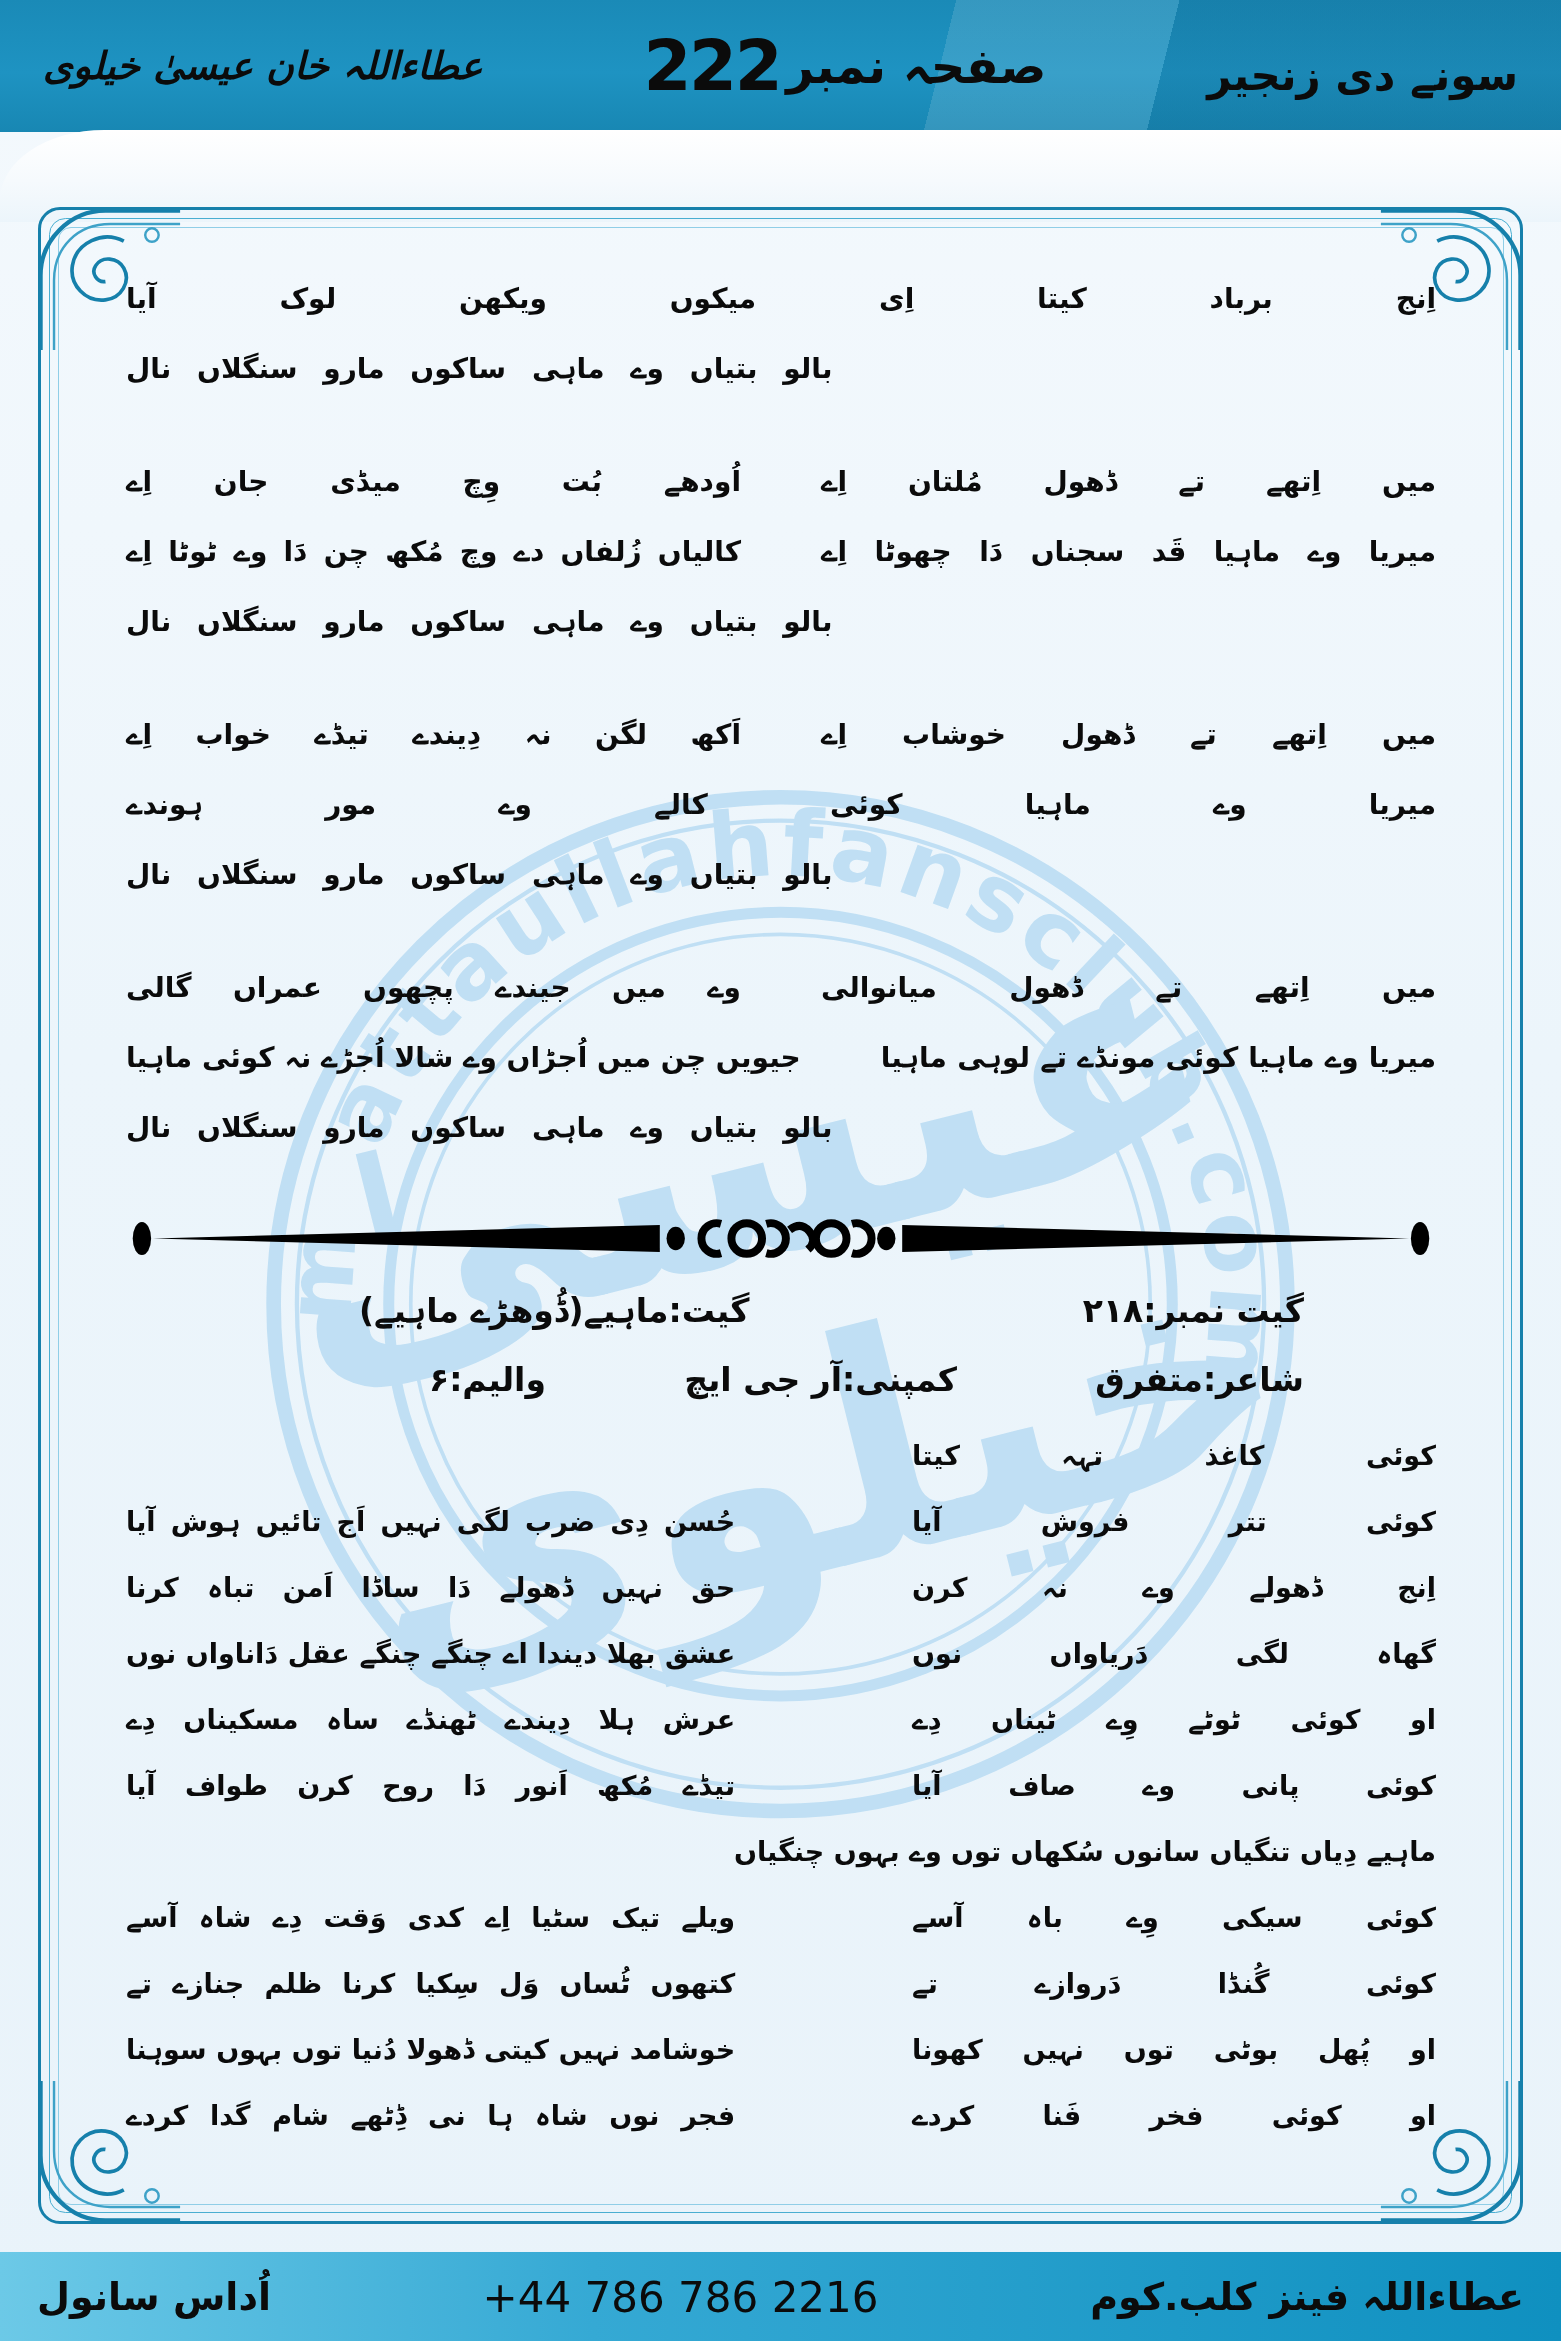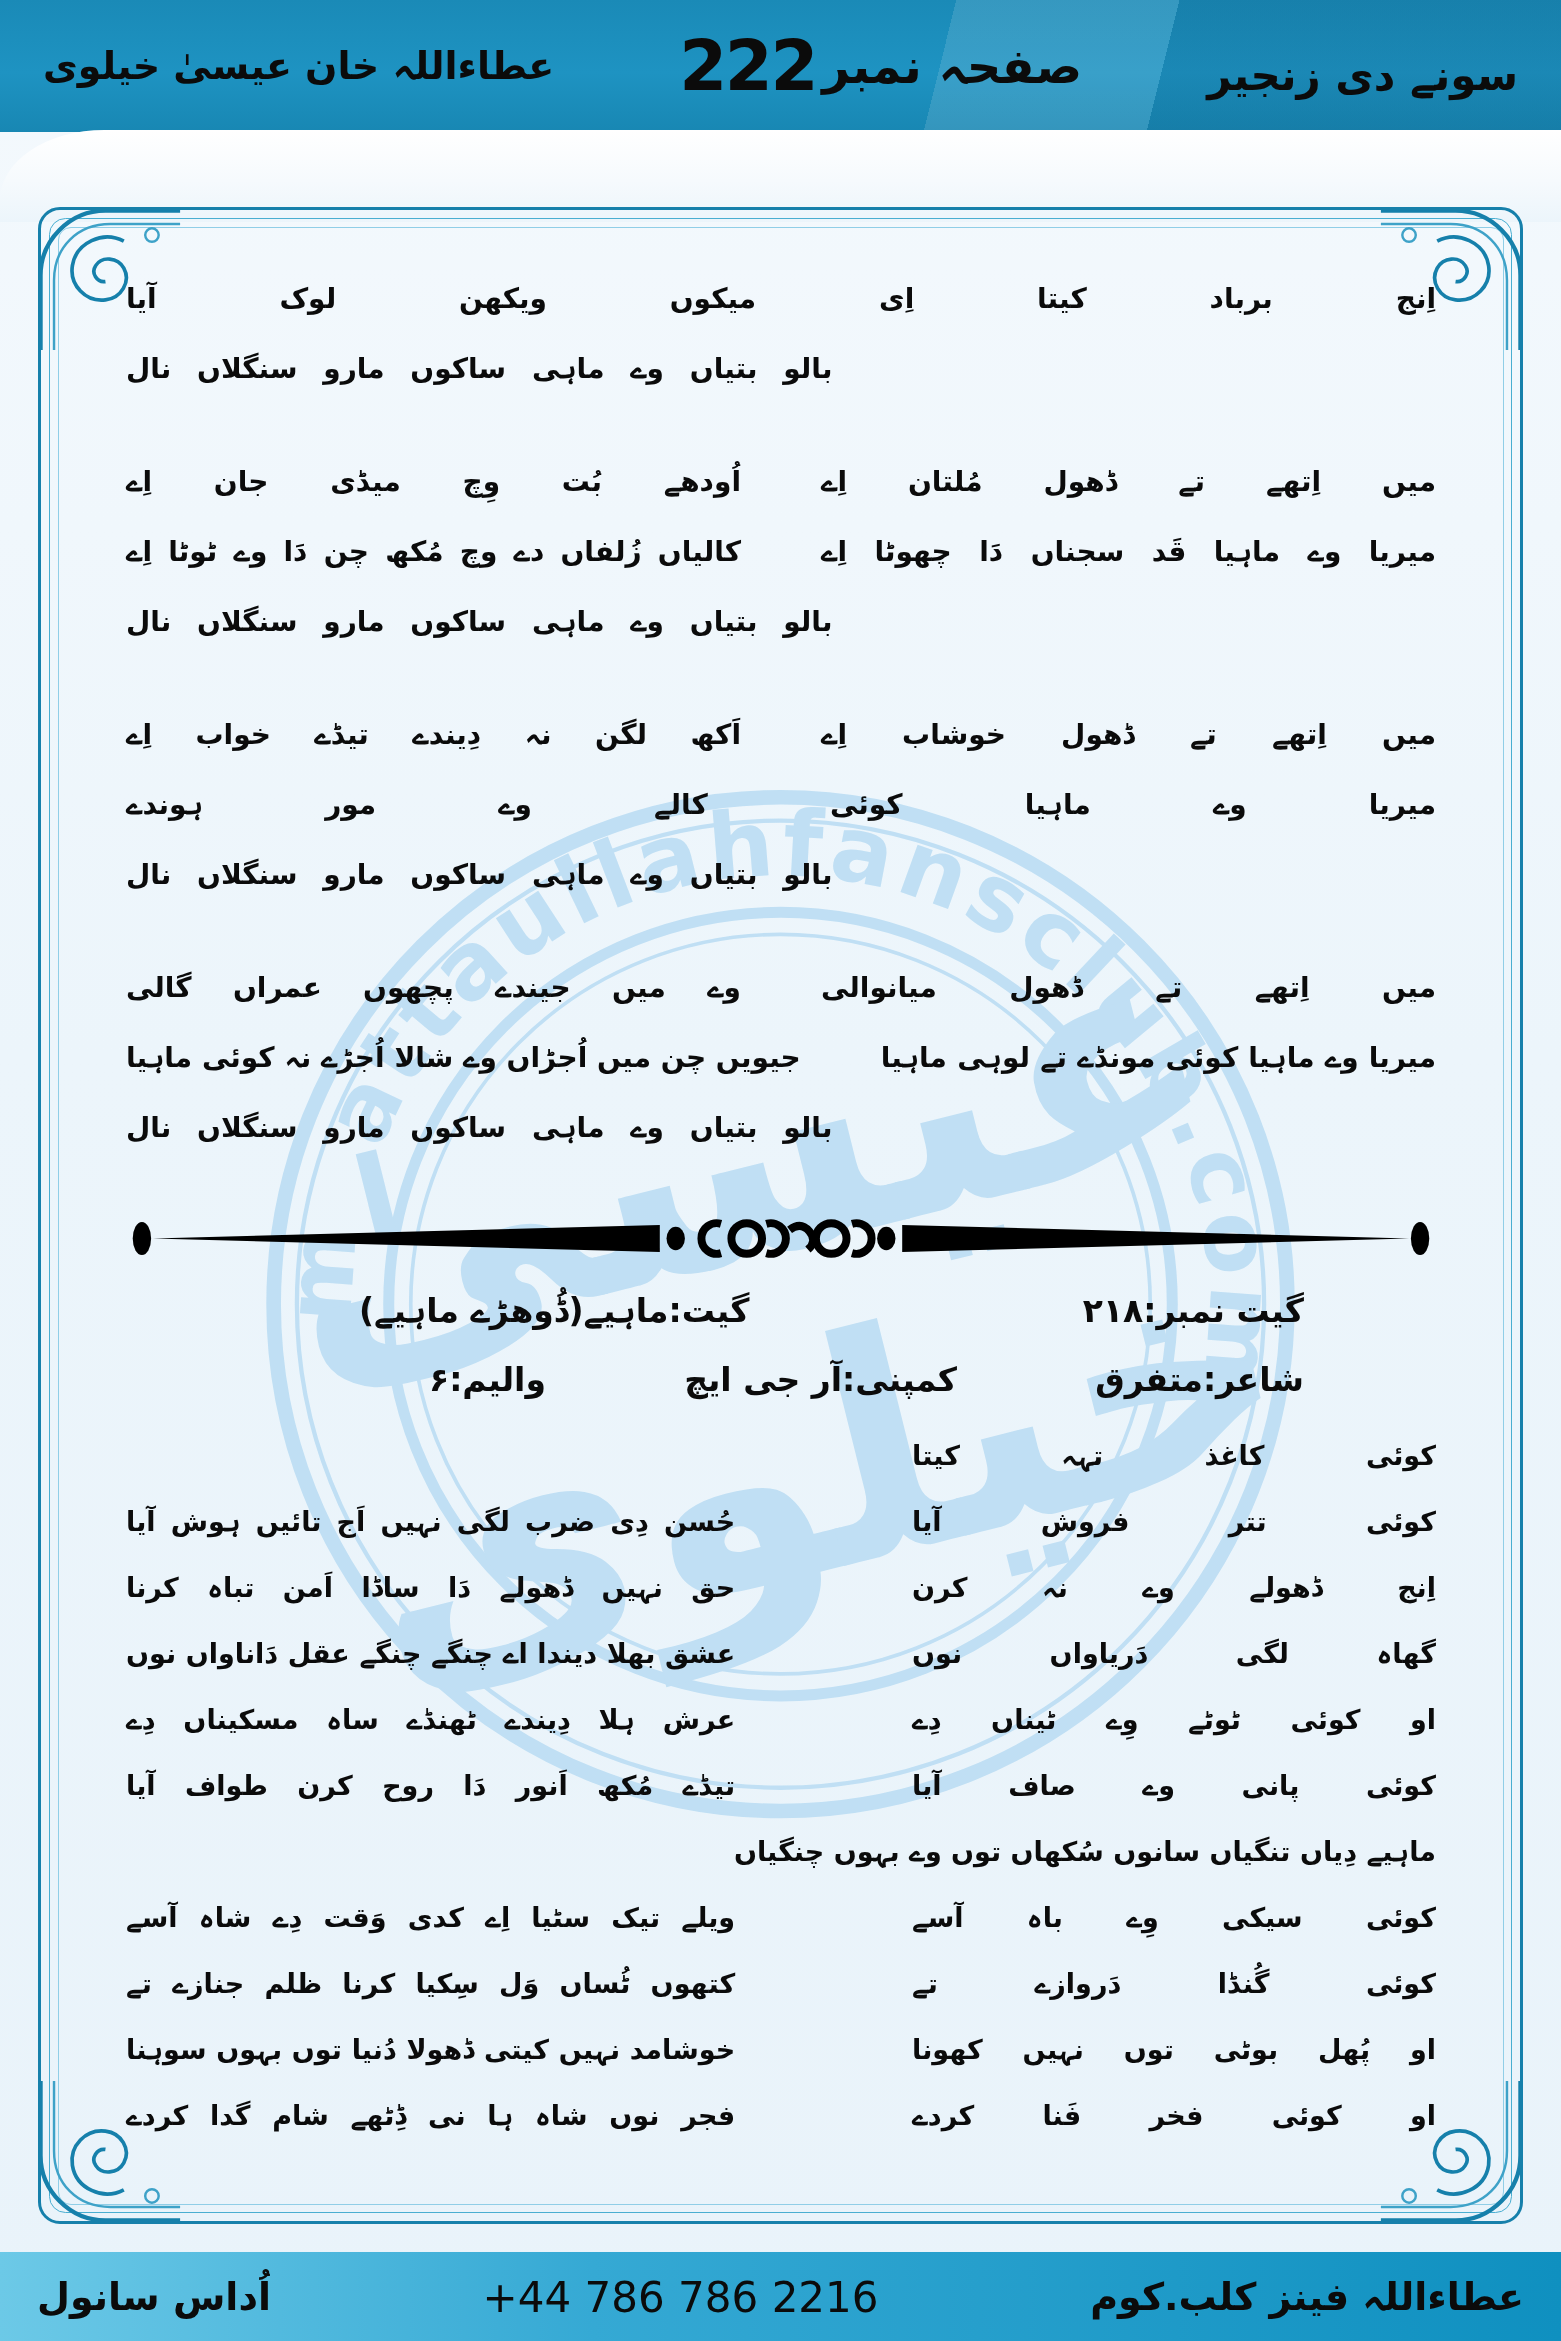--- a/index.html
+++ b/index.html
@@ -11,21 +11,21 @@
   
   .header{
     position:absolute;top:0;left:0;right:0;height:132px;
     background:
       linear-gradient(104deg,rgba(255,255,255,0) 60%,rgba(255,255,255,.12) 60%,rgba(255,255,255,.12) 74%,rgba(0,40,70,.10) 74%,rgba(0,40,70,.10) 100%),
       linear-gradient(180deg,#1a8ab7 0%,#1e93c2 55%,#1887b3 100%);
     display:flex;flex-direction:row;justify-content:space-between;align-items:center;
     padding:0 43px;box-sizing:border-box;direction:rtl;
   }
   .header .h-title{font-size:42px;font-weight:bold;margin-top:18px;}
-  .header .h-artist{font-size:38px;font-weight:bold;}
+  .header .h-artist{font-size:38px;font-weight:bold;font-style:italic;}
   .header .h-page{display:flex;align-items:center;gap:6.1px;direction:rtl;}
   .header .h-page-label{font-size:48px;font-weight:bold;}
   .header .h-page-num{font-size:69px;font-weight:bold;letter-spacing:-2.4px;font-family:"DejaVu Sans",sans-serif;}
   
   .header-curve{
     position:absolute;top:130px;left:0;right:0;height:92px;
     background:linear-gradient(180deg,#ffffff 0%,#f6fafd 55%,#ecf5fb 100%);
     border-top-left-radius:104px 70px;
   }
   

